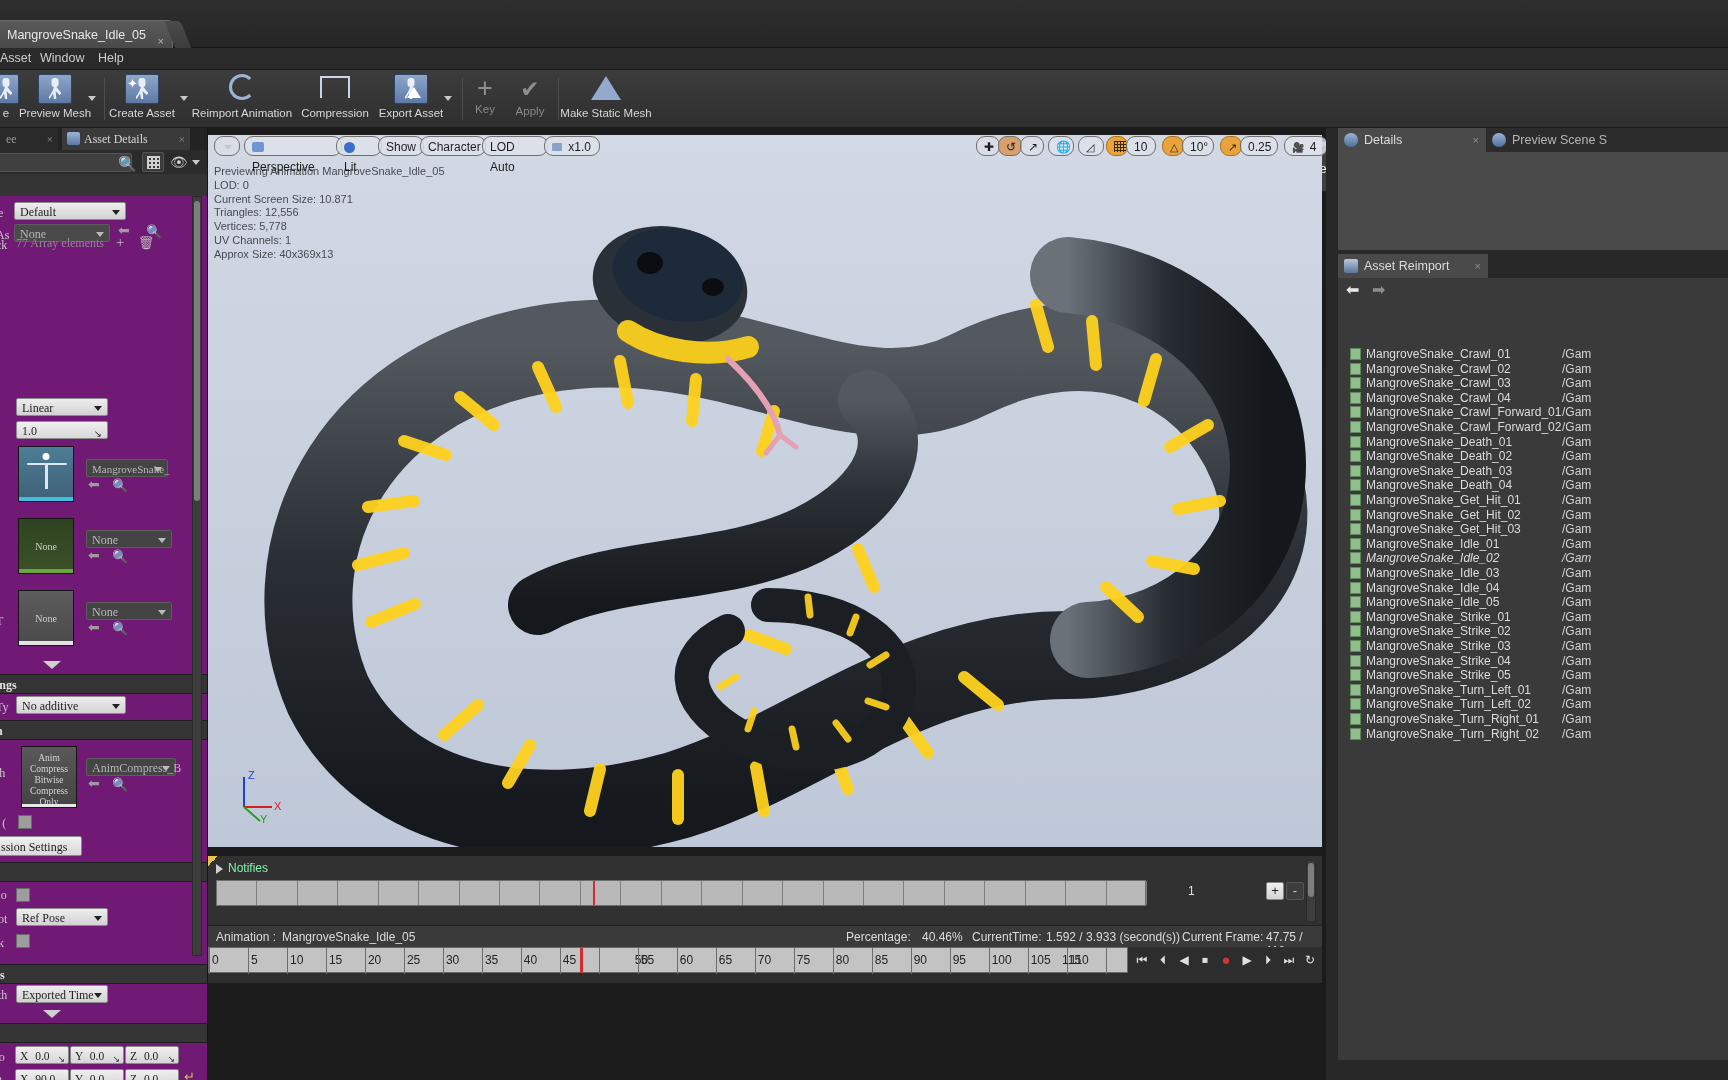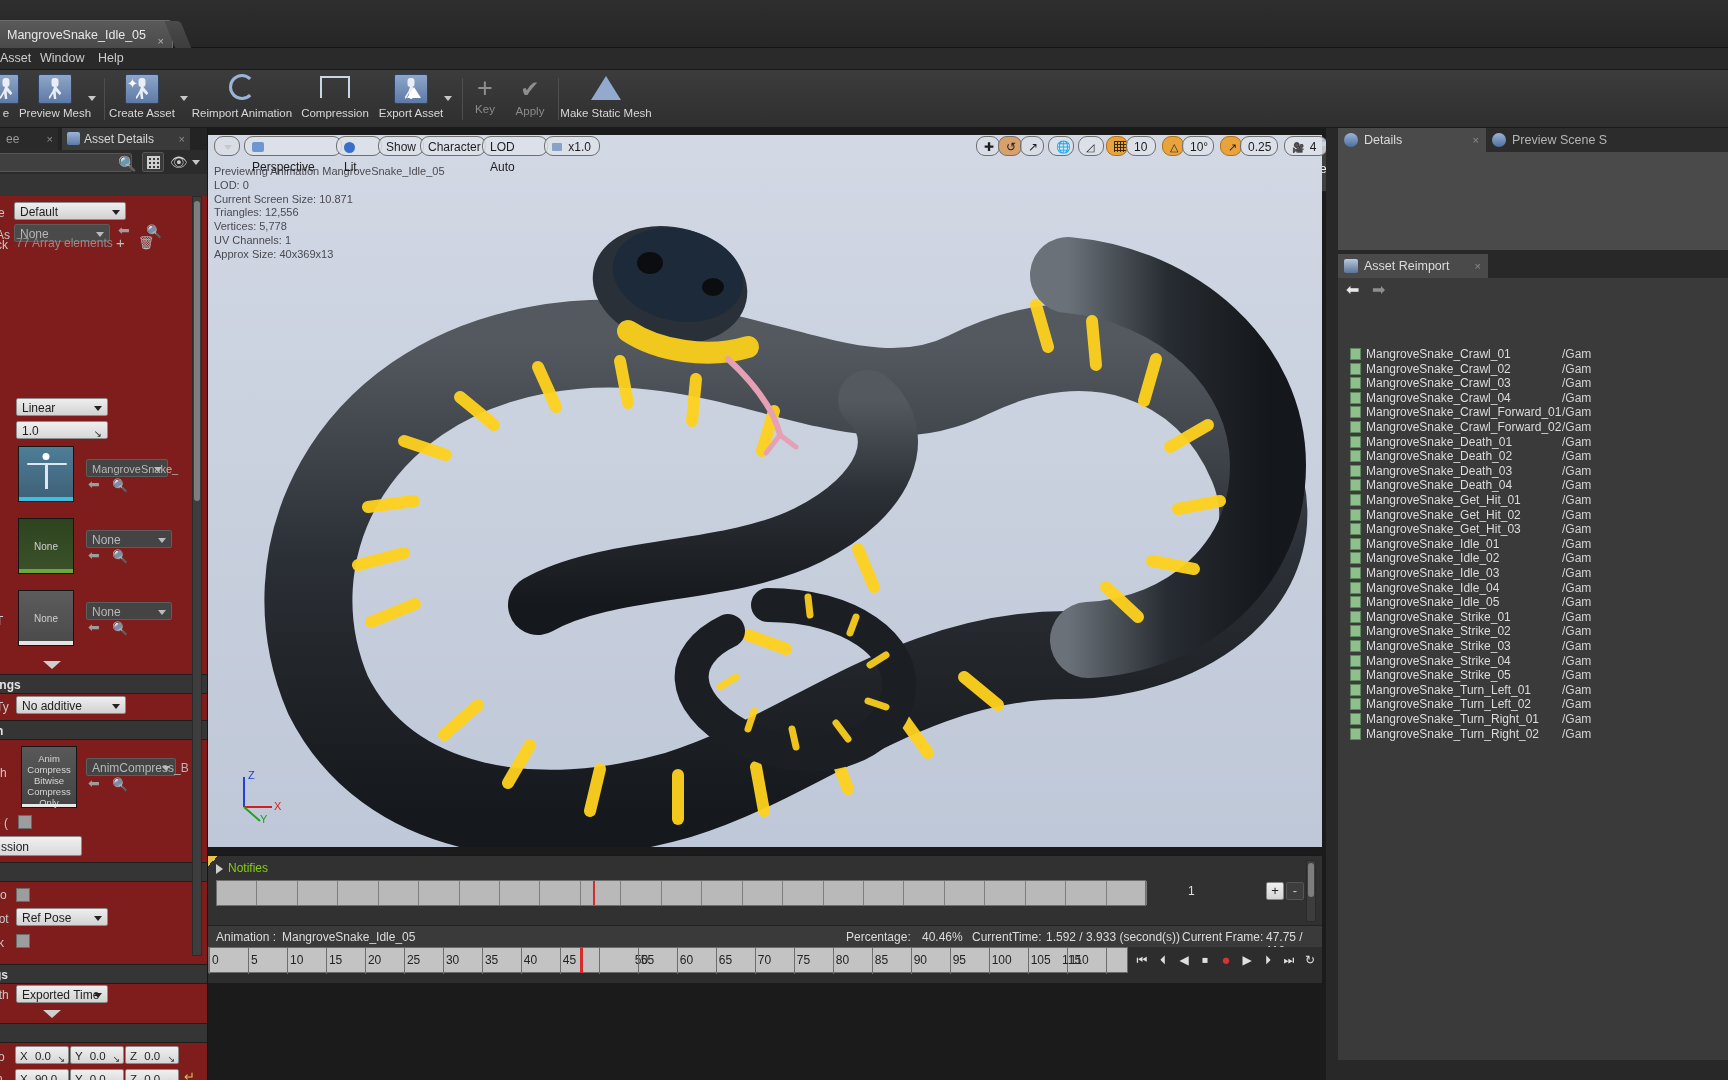--- a/index.html
+++ b/index.html
@@ -42,22 +42,22 @@
       border-radius:3px; background:#e9eef6; }
   .icman:after{ content:""; position:absolute; left:-3px; top:8px; width:13px;height:13px;
       background:#e9eef6; clip-path:polygon(45% 0,55% 0,100% 55%,85% 70%,55% 38%,60% 100%,42% 100%,35% 55%,10% 100%,0 88%,30% 40%); }
 
   
   .modebtn { position:absolute; top:74px; height:48px; border:1px solid #202020; display:flex; align-items:center; }
   .modebtn .sw { width:42px; height:46px; }
   .modebtn .ml { padding:0 12px 0 8px; font-size:13px; color:#efefef; }
 
   
-  .leftpanel { position:absolute; left:0; top:128px; width:208px; height:952px; background:#7f1d1d;
-     border-right:1px solid #161616; overflow:hidden; }
+  .leftpanel { position:absolute; left:0; top:128px; width:208px; height:952px; background:#701a75;
+     border-right:1px solid #161616; overflow:hidden;font-family:Liberation Serif, serif; }
   .ptabrow { position:absolute; left:0; top:0; width:208px; height:22px; background:#232323; }
   .ptab { position:absolute; top:0; height:22px; line-height:22px; font-size:12px; color:#d6d6d6;
       padding:0 18px 0 22px; background:#3a3a3a; }
   .ptab.inactive { background:#2a2a2a; color:#9a9a9a; }
   .ptab .x { position:absolute; right:5px; top:0; color:#8e8e8e; font-size:11px;}
   .ptab .tico { position:absolute; left:5px; top:4px; width:13px;height:13px; }
 
   .searchrow { position:absolute; left:0; top:22px; width:208px; height:24px; background:#2b2b2b; }
   .searchbox { position:absolute; left:-28px; top:3px; width:160px; height:19px;
       background:#404040; border:1px solid #555; border-radius:2px; }
@@ -115,21 +115,21 @@
   .colhdr { position:absolute; height:20px; background:#323232; border-bottom:1px solid #1d1d1d;
       color:#dedede; font-size:12.5px; line-height:20px; }
   .arow { position:absolute; height:14.5px; font-size:12px; color:#dcdcdc; }
   .aico { position:absolute; left:0; top:1px; width:11px; height:12px; background:#8fbf8c; border:1px solid #5f875d; }
   .apath { position:absolute; left:222px; color:#d3d3d3; font-size:12px; }
   .items { position:absolute; color:#d8d8d8; font-size:12.5px; }
 
   
   .notifies { position:absolute; left:208px; top:855px; width:1114px; height:70px; background:#313131;
       border-top:1px solid #191919; }
-  .ntitle { position:absolute; left:12px; top:4px; font-size:12px; color:#84cc16; }
+  .ntitle { position:absolute; left:12px; top:4px; font-size:12px; color:#86efac; }
   .ntri { position:absolute; left:1px; top:3px; width:0;height:0;
       border-top:5px solid transparent;border-bottom:5px solid transparent;border-left:7px solid #cfcfcf; }
   .ntrack { position:absolute; left:8px; top:22px; height:26px; background:#b9b9b9; border:1px solid #6e6e6e; }
   .ncell { position:absolute; top:0; height:24px; border-right:1px solid #7e7e7e; }
   .nplus { position:absolute; width:18px;height:18px; background:linear-gradient(#efefef,#d5d5d5);
       border:1px solid #888; border-radius:2px; color:#222; font-size:13px; text-align:center; line-height:16px; }
   .scrollv { position:absolute; width:10px; background:#3d3d3d; border:1px solid #2a2a2a; }
   .scrollvthumb { position:absolute; left:1px; width:6px; background:#7e7e7e; border-radius:3px; }
 
   .statusbar { position:absolute; left:208px; top:925px; width:1114px; height:22px; background:#3a3a3a;
@@ -681,21 +681,21 @@
         <div class="arow" style="top: 175.2px; left: 0px; width: 388px;">
           <span class="aico" style="left:10px"></span>
           <span style="position:absolute;left:26px">MangroveSnake_Get_Hit_03</span>
           <span class="apath">/Gam</span>
         </div>
         <div class="arow" style="top: 189.8px; left: 0px; width: 388px;">
           <span class="aico" style="left:10px"></span>
           <span style="position:absolute;left:26px">MangroveSnake_Idle_01</span>
           <span class="apath">/Gam</span>
         </div>
-        <div class="arow" style="top: 204.4px; left: 0px; width: 388px;">
+        <div class="arow" style="top: 204.4px; left: 0px; width: 388px; font-style: italic;">
           <span class="aico" style="left:10px"></span>
           <span style="position:absolute;left:26px">MangroveSnake_Idle_02</span>
           <span class="apath">/Gam</span>
         </div>
         <div class="arow" style="top: 219px; left: 0px; width: 388px;">
           <span class="aico" style="left:10px"></span>
           <span style="position:absolute;left:26px">MangroveSnake_Idle_03</span>
           <span class="apath">/Gam</span>
         </div>
         <div class="arow" style="top: 233.6px; left: 0px; width: 388px;">

